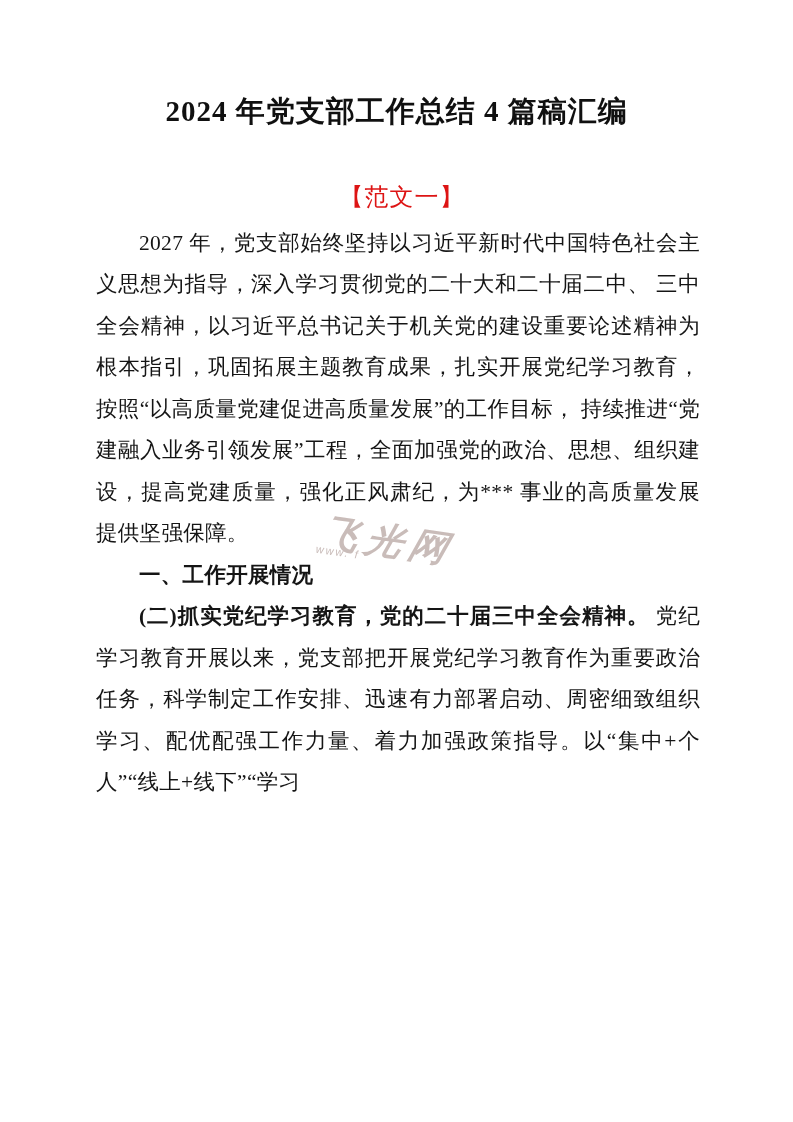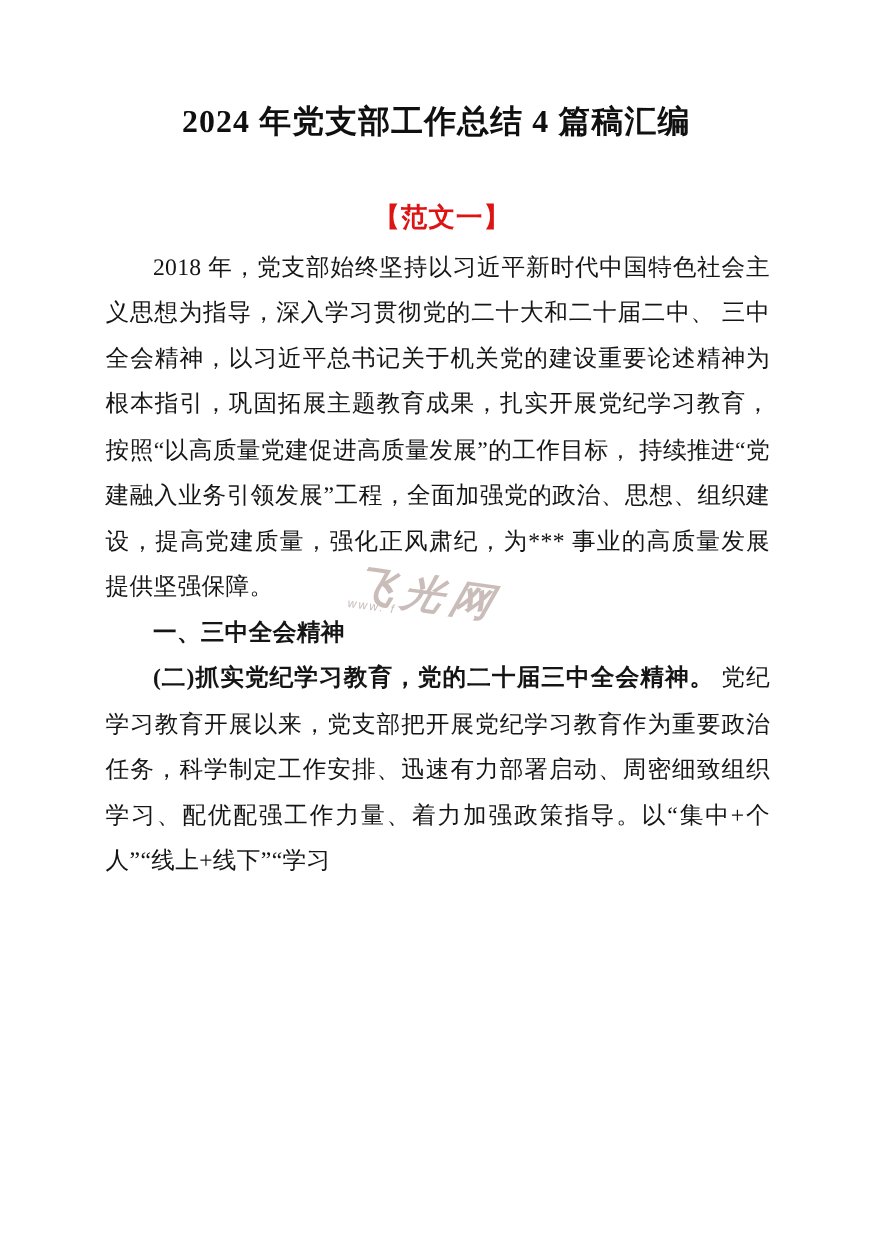--- a/index.html
+++ b/index.html
@@ -24,21 +24,21 @@
     font-size: 29px;
     font-weight: bold;
     letter-spacing: 1px;
     line-height: 1.2;
     color: #101010;
   }
   .section-label {
     margin: 52px 0 10px 0;
     text-align: center;
     font-size: 24px;
-    font-weight: bold;
+    font-weight: normal;
     letter-spacing: 1px;
     color: #dd1414;
     padding-left: 11px;
   }
   .body-text {
     padding: 0 93px 0 96px;
   }
   .body-text p {
     margin: 0;
     font-size: 21.5px;
@@ -81,23 +81,23 @@
 <body>
 
 <div class="page">
 
   <h1 class="doc-title">2024 年党支部工作总结 4 篇稿汇编</h1>
 
   <div class="section-label">【范文一】</div>
 
   <div class="body-text">
 
-    <p><span>2018 年，党支部始终坚持以习近平新时代中国特色社会主义思想为指导，深入学习贯彻党的二十大和二十届二中、 三中全会精神，以习近平总书记关于机关党的建设重要论述精神为根本指引，巩固拓展主题教育成果，扎实开展党纪学习教育，按照“以高质量党建促进高质量发展”的工作目标， 持续推进“党建融入业务引领发展”工程，全面加强党的政治、思想、组织建设，提高党建质量，强化正风肃纪，为*** 事业的高质量发展提供坚强保障。</span></p>
+    <p><span>2027 年，党支部始终坚持以习近平新时代中国特色社会主义思想为指导，深入学习贯彻党的二十大和二十届二中、 三中全会精神，以习近平总书记关于机关党的建设重要论述精神为根本指引，巩固拓展主题教育成果，扎实开展党纪学习教育，按照“以高质量党建促进高质量发展”的工作目标， 持续推进“党建融入业务引领发展”工程，全面加强党的政治、思想、组织建设，提高党建质量，强化正风肃纪，为*** 事业的高质量发展提供坚强保障。</span></p>
 
-    <p><span class="b">一、三中全会精神</span></p>
+    <p><span class="b">一、工作开展情况</span></p>
 
 
     <p><span class="b">(二)抓实党纪学习教育，党的二十届三中全会精神。</span><span> 党纪学习教育开展以来，党支部把开展党纪学习教育作为重要政治任务，科学制定工作安排、迅速有力部署启动、周密细致组织学习、配优配强工作力量、着力加强政策指导。以“集中+个人”“线上+线下”“学习</span></p>
 
   </div>
 
   <div class="watermark">
     <div class="wm-main">飞光网</div>
     <div class="wm-sub">www. f</div>
   </div>

